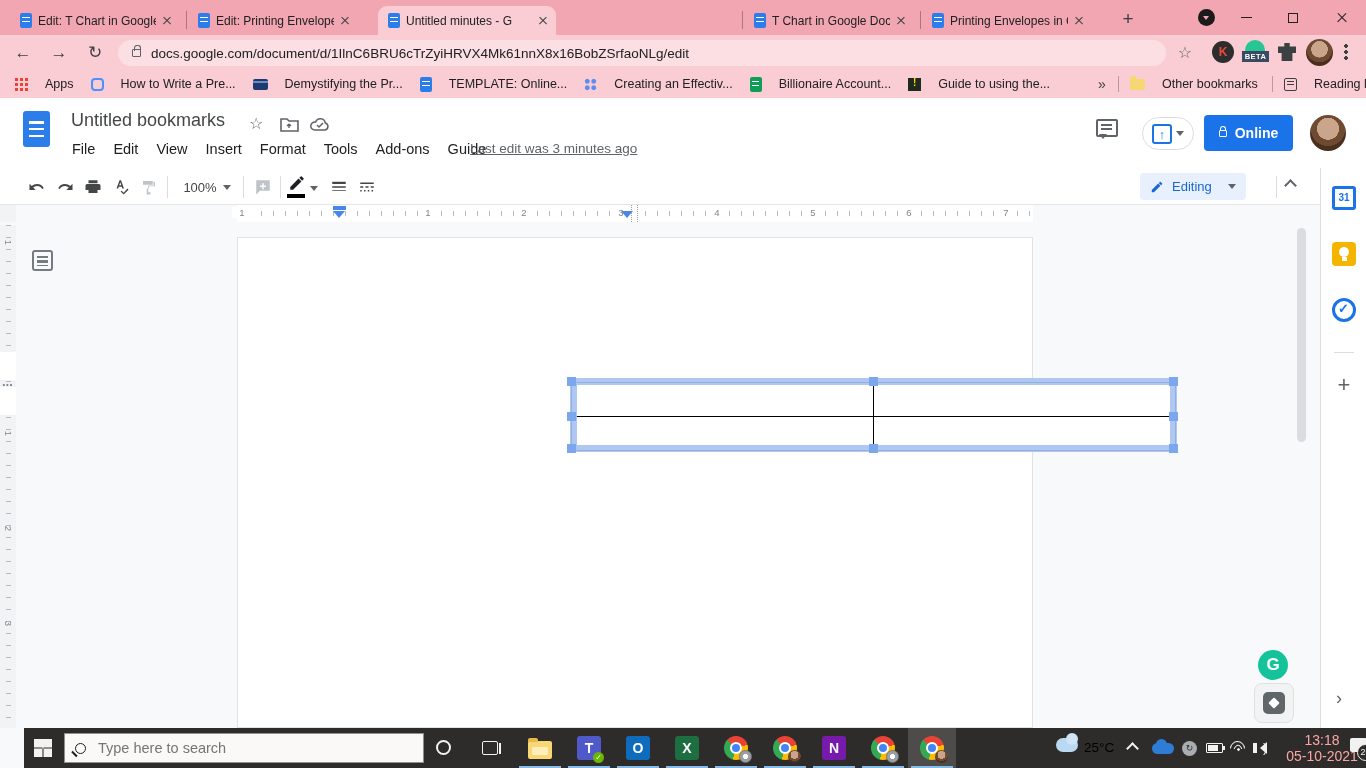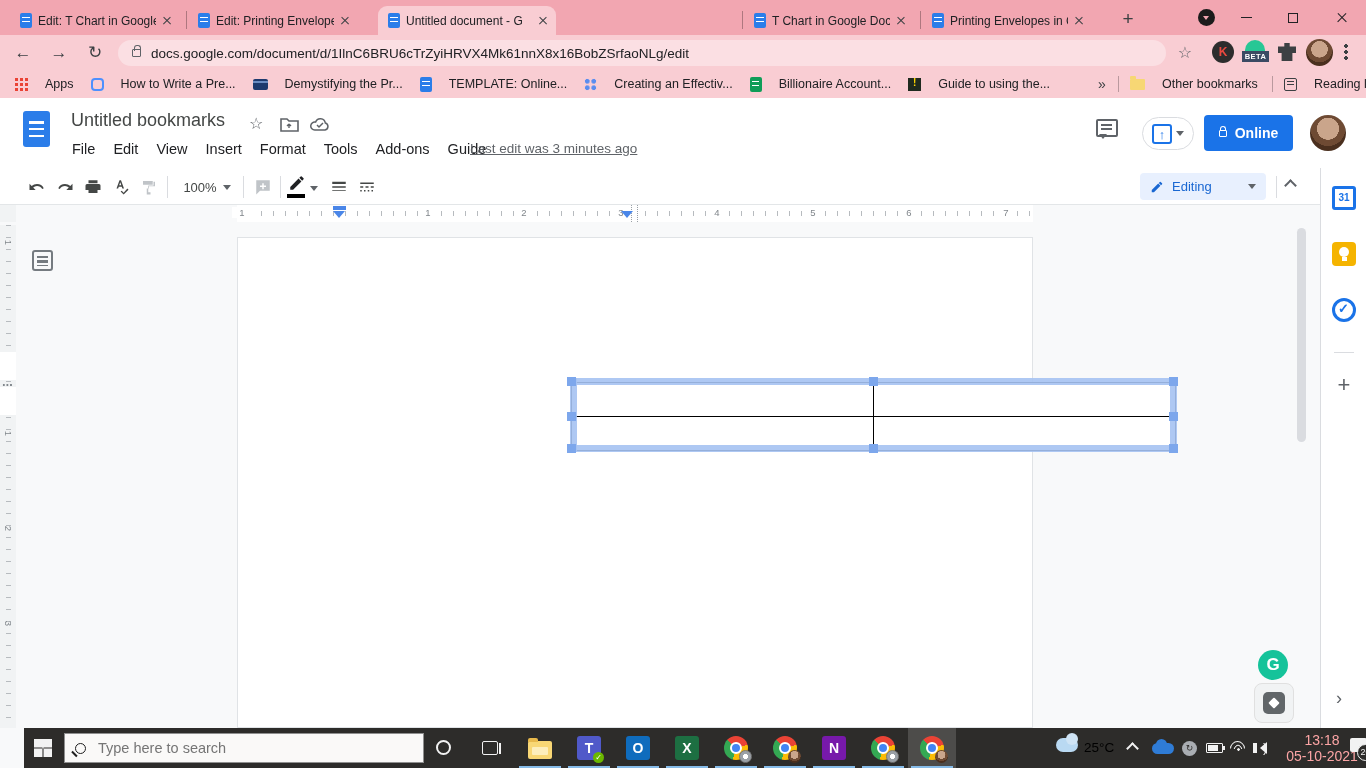--- a/index.html
+++ b/index.html
@@ -103,21 +103,21 @@
   
   .docs-toolbar { position:absolute; top:168px; left:0; width:1366px; height:37px; background:#fff; border-bottom:1px solid #e3e6e8; }
   .tbi { position:absolute; top:6px; width:26px; height:26px; display:flex; align-items:center; justify-content:center;
       color:#444746; font-size:16px; border-radius:4px; }
   .tbi svg { width:18px; height:18px; fill:#444746; }
   .tbi.disabled svg { fill:#c0c4c8; }
   .tb-div { position:absolute; top:8px; width:1px; height:22px; background:#dadce0; }
   .zoom-ctl { position:absolute; left:178px; top:6px; width:58px; height:26px; display:flex; align-items:center;
       justify-content:center; gap:6px; font-size:13px; color:#444746; }
   .bordercolor-bar { position:absolute; left:287px; top:26px; width:18px; height:3.5px; background:#000; }
-  .editing-pill { position:absolute; left:1140px; top:5px; width:126px; height:27px; background:#e8f0fe; border-radius:4px;
+  .editing-pill { position:absolute; left:1140px; top:5px; width:106px; height:27px; background:#e8f0fe; border-radius:4px;
       display:flex; align-items:center; padding:0 10px; gap:8px; }
   .editing-pill .lbl { font-size:13px; color:#1967d2; flex:1; }
   .editing-pill svg { width:14px; height:14px; fill:#1967d2; }
   .collapse-chev { position:absolute; left:1286px; top:13px; width:9px; height:9px; border-top:2px solid #5f6368;
       border-right:2px solid #5f6368; transform:rotate(-45deg); }
 
   
   .canvas { position:absolute; top:205px; left:0; width:1320px; height:523px; background:#f8f9fa; }
   .hruler { position:absolute; left:237px; top:0; width:796px; height:17px; background:#fff; }
   .hticks { position:absolute; left:0; top:6px; width:796px; height:5px;
@@ -234,21 +234,21 @@
       <span class="title">Edit: T Chart in Google</span>
       <span class="x-icon"></span>
     </div>
     <div class="tab sep" style="left:188px">
       <span class="favicon-docs"></span>
       <span class="title">Edit: Printing Envelope</span>
       <span class="x-icon"></span>
     </div>
     <div class="tab active" style="left:378px;width:178px">
       <span class="favicon-docs"></span>
-      <span class="title">Untitled document - G</span>
+      <span class="title">Untitled minutes - G</span>
       <span class="x-icon"></span>
     </div>
     <div class="tab sep" style="left:744px">
       <span class="favicon-docs"></span>
       <span class="title">T Chart in Google Doc</span>
       <span class="x-icon"></span>
     </div>
     <div class="tab sep" style="left:922px">
       <span class="favicon-docs"></span>
       <span class="title">Printing Envelopes in C</span>

